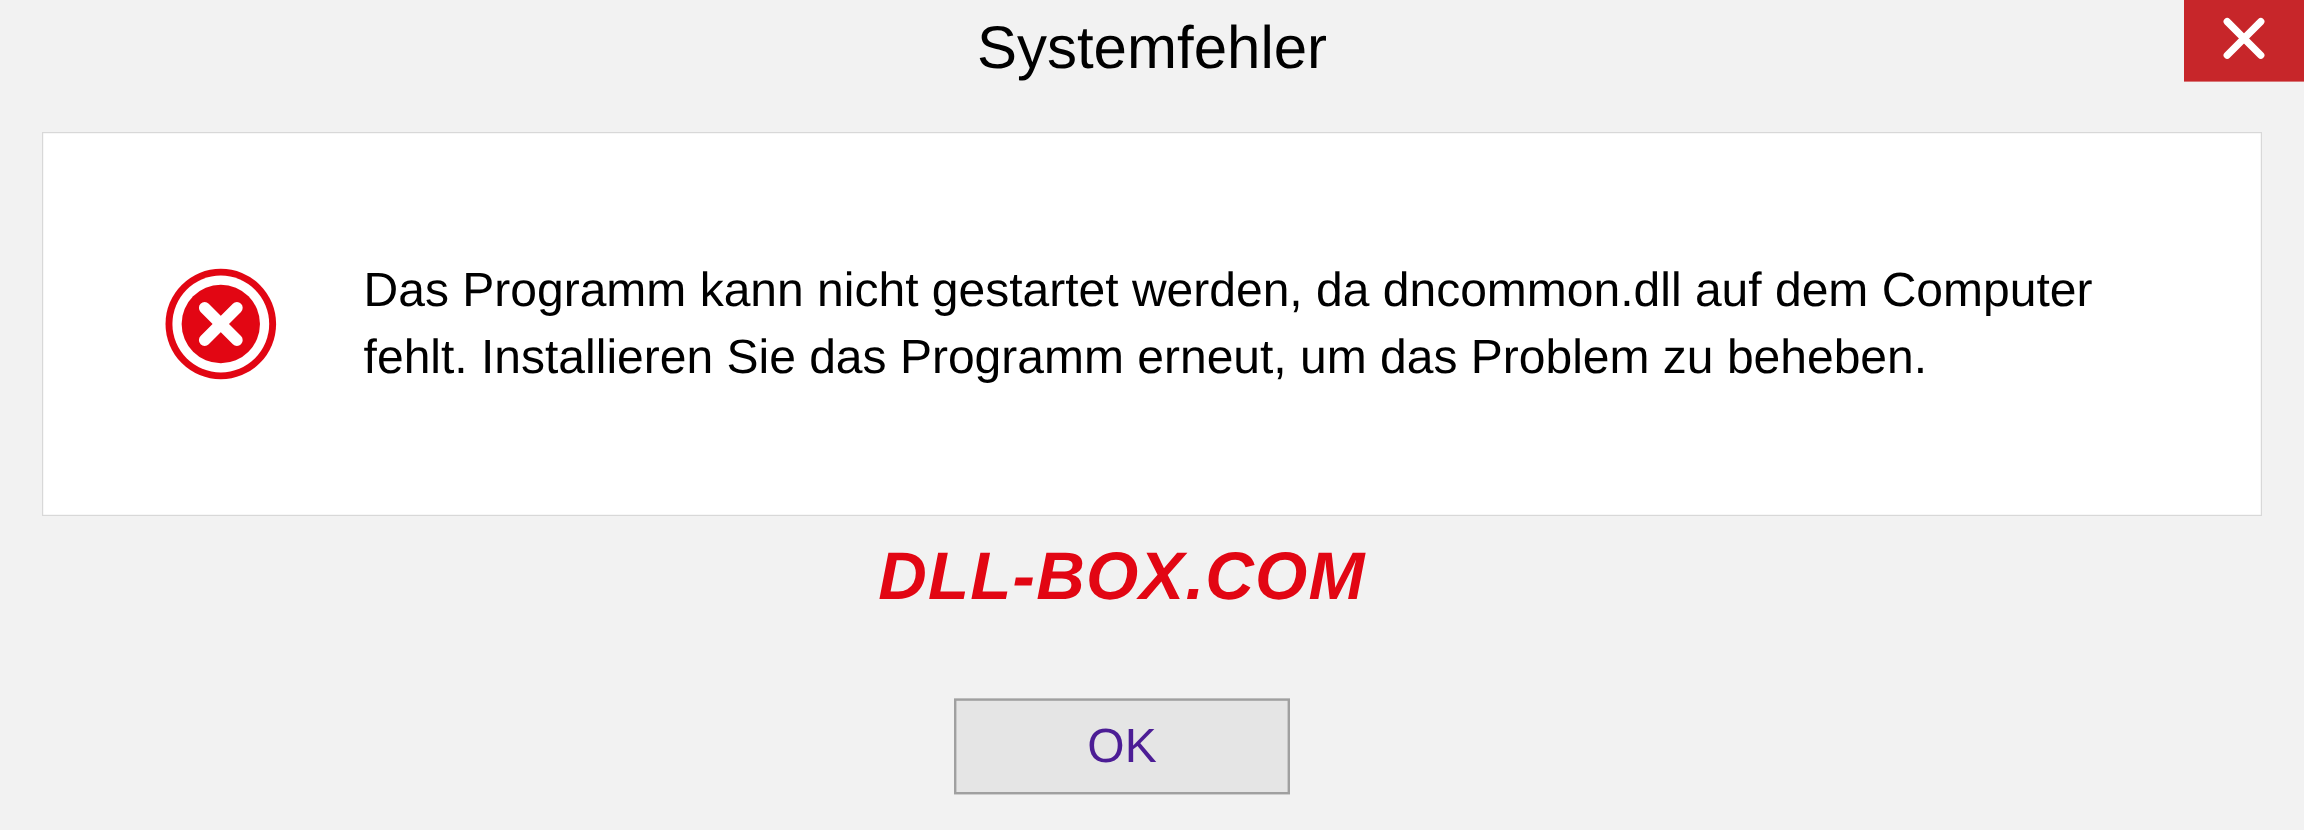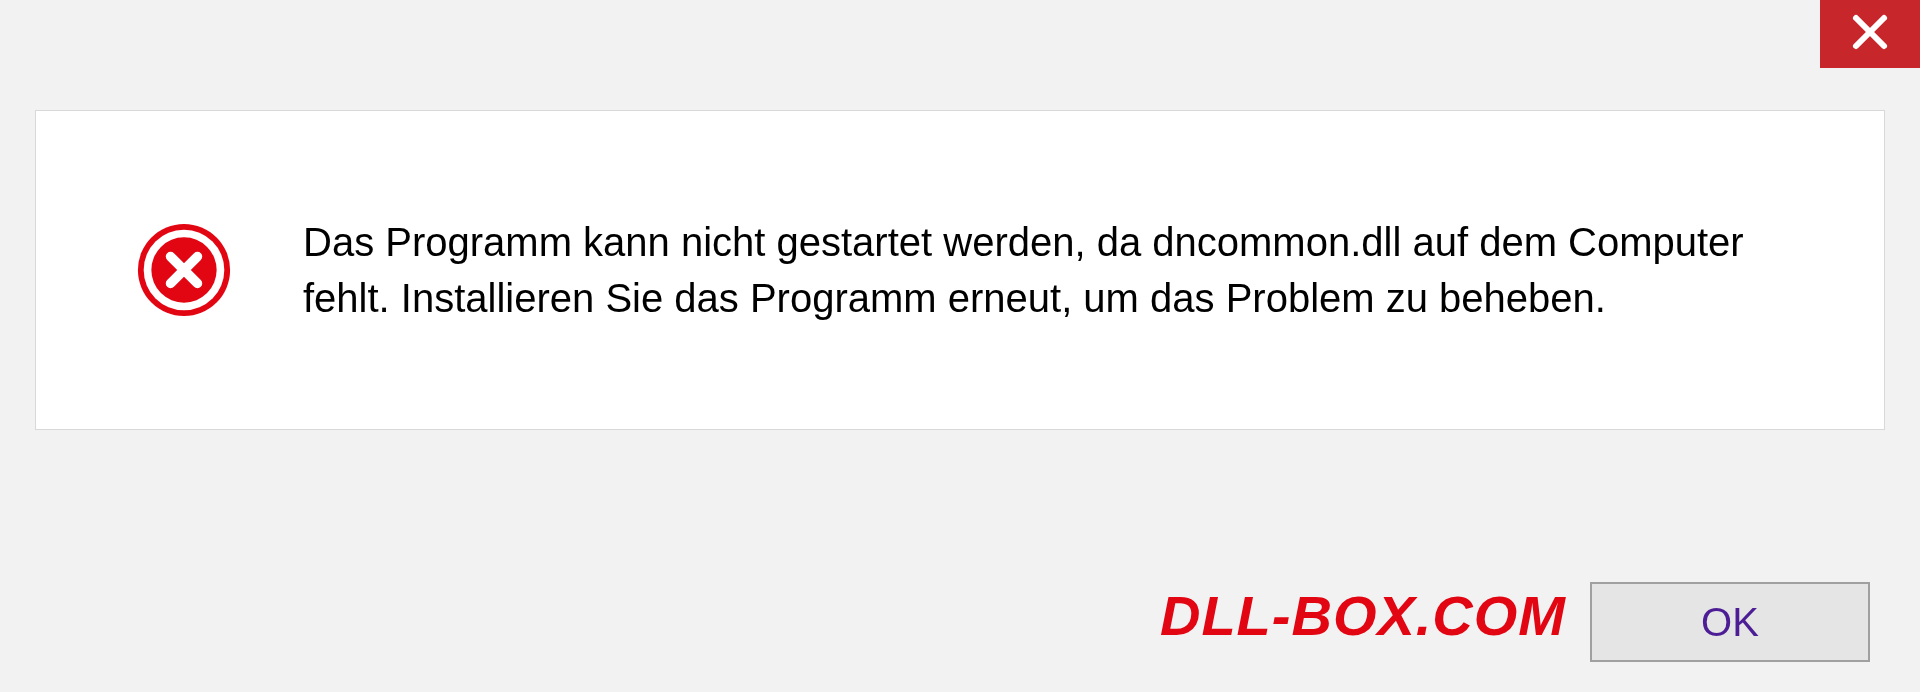--- a/index.html
+++ b/index.html
@@ -70,21 +70,22 @@
     }
     .footer {
       position: absolute;
       bottom: 30px;
       left: 0;
       right: 0;
       padding: 0 50px 0 0;
       display: flex;
       align-items: center;
       justify-content: flex-end;
-      gap: 24px;
+      gap: 56px;
+      flex-direction: column;
     }
     .watermark {
       font-size: 56px;
       font-weight: 800;
       color: #e20613;
       font-style: italic;
       letter-spacing: 1px;
       font-family: Arial, sans-serif;
     }
     .ok-button {
@@ -99,20 +100,21 @@
       justify-content: center;
       cursor: pointer;
       font-family: "Segoe UI", Tahoma, Arial, sans-serif;
       margin-top: 14px;
     }
   </style>
 </head>
 <body>
 
 <div class="titlebar">
+  <div class="title">Systemfehler</div>
   <div class="close-button">
     <span>
       <svg viewBox="0 0 40 40">
         <line x1="6" y1="6" x2="34" y2="34" stroke="#ffffff" stroke-width="6" stroke-linecap="round"></line>
         <line x1="34" y1="6" x2="6" y2="34" stroke="#ffffff" stroke-width="6" stroke-linecap="round"></line>
       </svg>
     </span>
   </div>
 </div>
 

